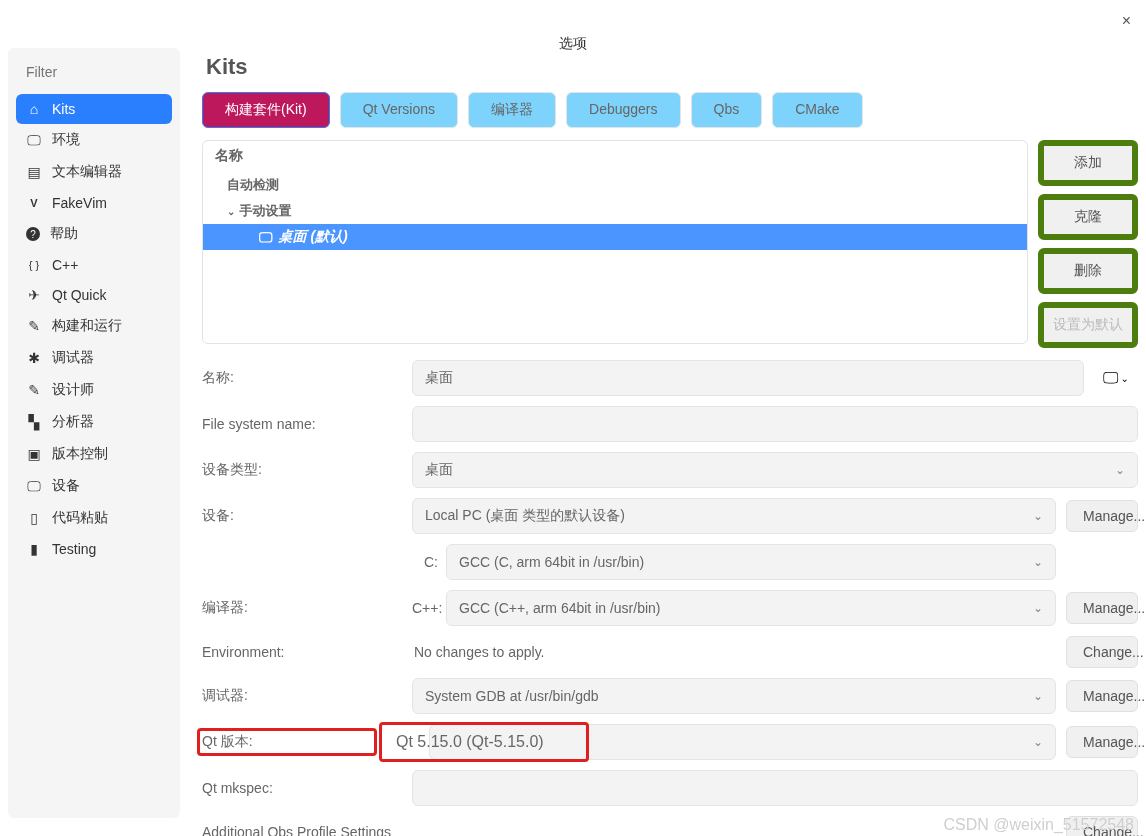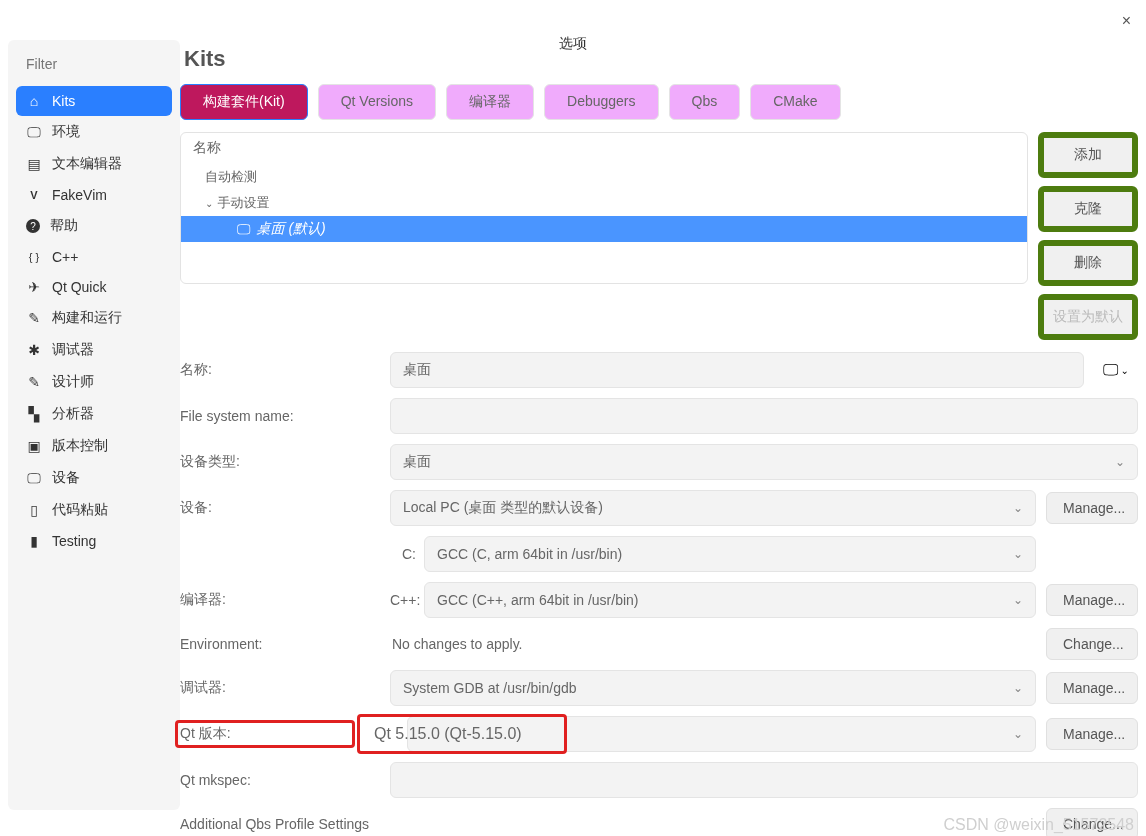--- a/index.html
+++ b/index.html
@@ -2,51 +2,51 @@
 <html><head>
 <meta charset="utf-8">
 <style>
 * { box-sizing: border-box; margin: 0; padding: 0; font-family: -apple-system, "Segoe UI", sans-serif; }
 body { width: 1146px; height: 836px; background: #fff; overflow: hidden; position: relative; }
 
 .titlebar { height: 40px; display: flex; align-items: center; justify-content: center; position: relative; }
 .titlebar .title { font-size: 14px; color: #333; margin-top: 48px; }
 .titlebar .close { position: absolute; right: 15px; top: 12px; font-size: 16px; color: #555; cursor: pointer; }
 
-.main { display: flex; height: 770px; padding: 0 8px; gap: 0; }
+.main { display: flex; height: 770px; padding: 0 8px; gap: 22px; margin-top: 8px; }
 
 .sidebar { width: 172px; background: #f5f5f5; border-radius: 6px; padding: 8px; display: flex; flex-direction: column; }
 .filter { height: 32px; border: none; background: transparent; padding: 0 10px; font-size: 14px; color: #999; outline: none; margin-bottom: 6px; }
 .side-item { display: flex; align-items: center; gap: 10px; padding: 7px 10px; border-radius: 6px; font-size: 14px; color: #333; cursor: pointer; }
 .side-item.active { background: #2a7fff; color: #fff; }
 .side-item .ico { width: 16px; height: 16px; display: inline-flex; align-items: center; justify-content: center; font-size: 14px; }
 
 .content { flex: 1; display: flex; flex-direction: column; padding-top: 6px; }
 .content-title { font-size: 22px; font-weight: 600; color: #555; margin-bottom: 12px; padding-left: 4px; }
 
 .tab-row { display: flex; gap: 10px; margin-bottom: 12px; }
-.tab { padding: 8px 22px; border-radius: 6px; background: #f0abfc; color: #666; font-size: 14px; cursor: pointer; border: 1px solid #e4e4e4; }
+.tab { padding: 8px 22px; border-radius: 6px; background: #7dd3fc; color: #666; font-size: 14px; cursor: pointer; border: 1px solid #e4e4e4; }
 .tab.active { background: #be185d; color: #fff; border-color: #2a7fff; }
 
 .kit-area { display: flex; gap: 10px; margin-bottom: 12px; }
-.kit-list { flex: 1; border: 1px solid #e3e3e3; border-radius: 6px; height: 152px; overflow: hidden; font-size: 14px; }
+.kit-list { flex: 1; border: 1px solid #e3e3e3; border-radius: 6px; height: 204px; overflow: hidden; font-size: 14px; font-weight: bold; }
 .kit-header { padding: 6px 12px; color: #666; border-bottom: 1px solid transparent; }
 .kit-group { padding: 4px 24px; color: #666; font-size: 13px; }
 .kit-group-hdr { display: flex; align-items: center; gap: 4px; }
 .kit-row { background: #4a95ff; color: #fff; padding: 4px 0 4px 56px; font-style: italic; display: flex; align-items: center; gap: 6px; }
 .kit-btns { display: flex; flex-direction: column; gap: 8px; width: 100px; }
 .btn { padding: 8px 0; background: #f0f0f0; border: 6px solid #4d7c0f; border-radius: 6px; font-size: 14px; color: #555; cursor: pointer; text-align: center; }
 .btn.disabled { color: #bbb; cursor: default; }
 
 .form { display: flex; flex-direction: column; gap: 10px; }
 .row { display: flex; align-items: center; gap: 10px; }
 .lbl { width: 200px; font-size: 14px; color: #666; }
 .val-input, .val-select { flex: 1; height: 36px; border: 1px solid #e4e4e4; border-radius: 6px; background: #f3f3f3; padding: 0 12px; font-size: 14px; color: #666; display: flex; align-items: center; justify-content: space-between; }
 .val-select .chev { color: #888; font-size: 12px; }
-.side-btn { width: 92px; padding: 7px 16px; text-align: center; background: #f0f0f0; border: 1px solid #e0e0e0; border-radius: 6px; font-size: 14px; color: #555; cursor: pointer; }
+.side-btn { width: 72px; padding: 7px 16px; text-align: center; background: #f0f0f0; border: 1px solid #e0e0e0; border-radius: 6px; font-size: 14px; color: #555; cursor: pointer; }
 .icon-btn { width: 44px; height: 34px; display: flex; align-items: center; justify-content: center; gap: 2px; }
 
 .sub-row { display: flex; align-items: center; gap: 8px; flex: 1; }
 .sub-lbl { width: 26px; font-size: 14px; color: #666; text-align: right; }
 
 .highlight-box { border: 3px solid #e02020; border-radius: 4px; padding: 2px; margin: -5px; }
 
 .env-text { flex: 1; font-size: 14px; color: #666; padding-left: 2px; }
 
 .watermark { position: absolute; right: 12px; bottom: 2px; font-size: 16px; color: #cfcfcf; font-family: sans-serif; }

